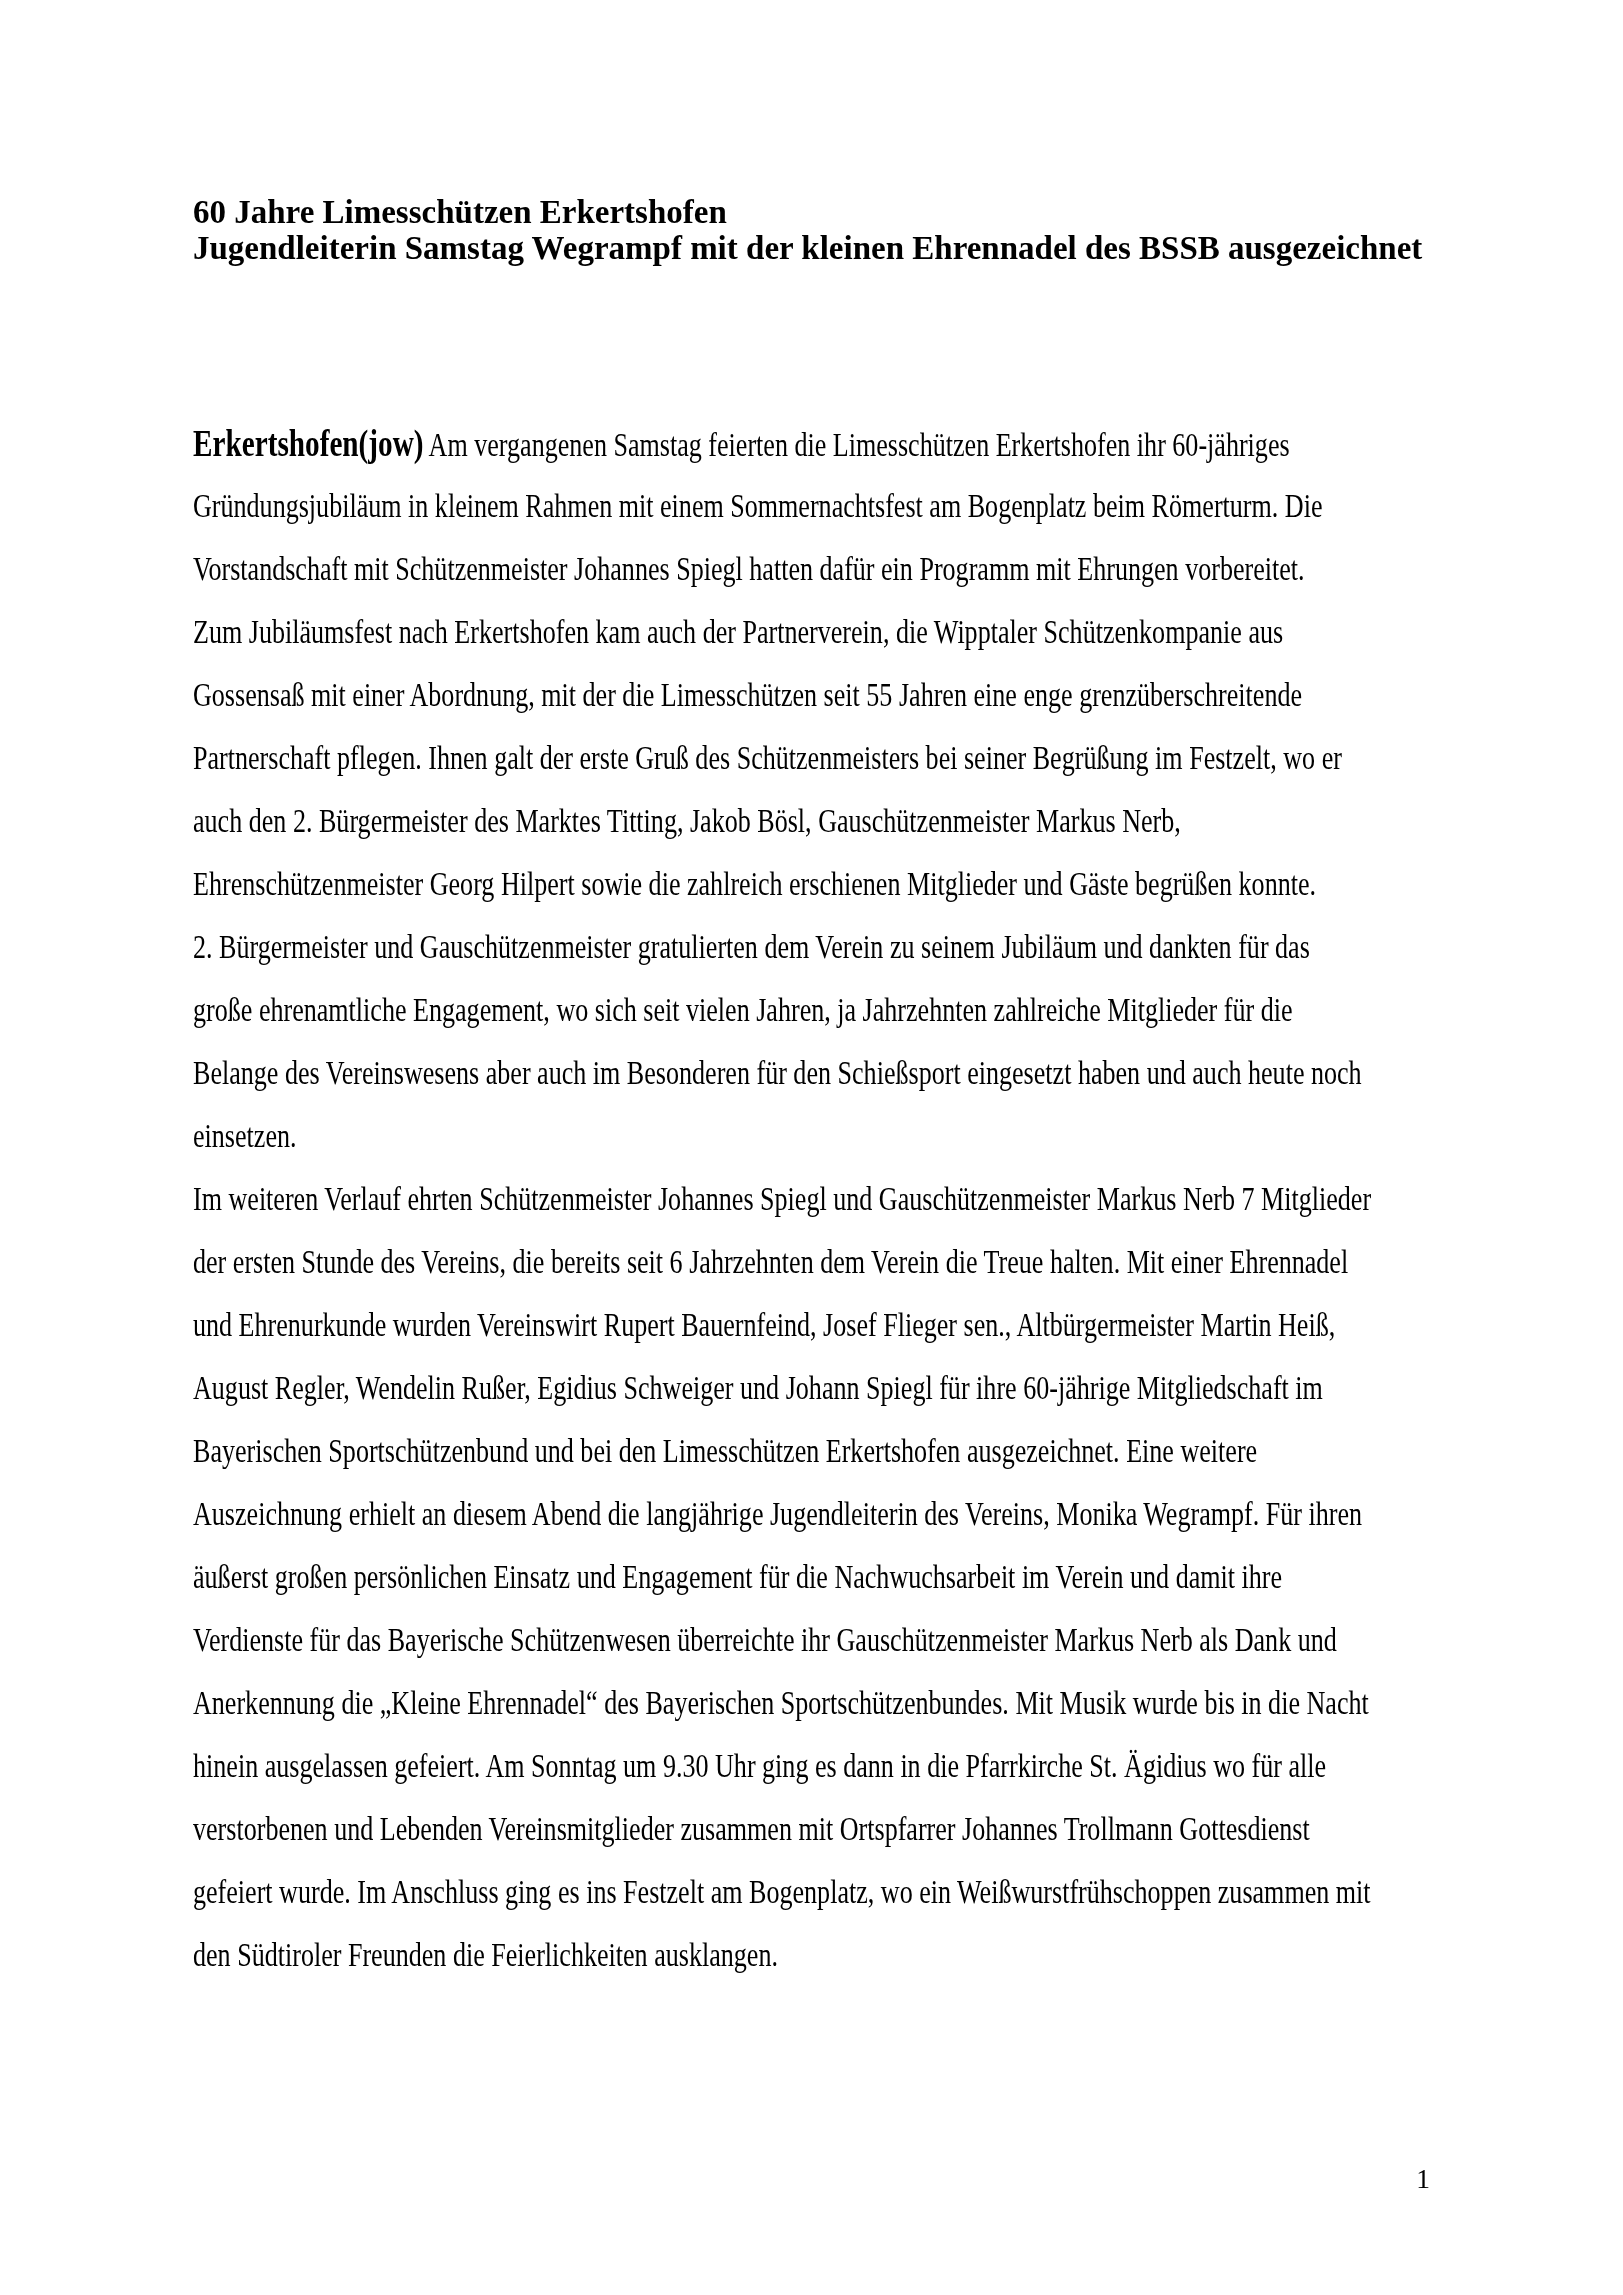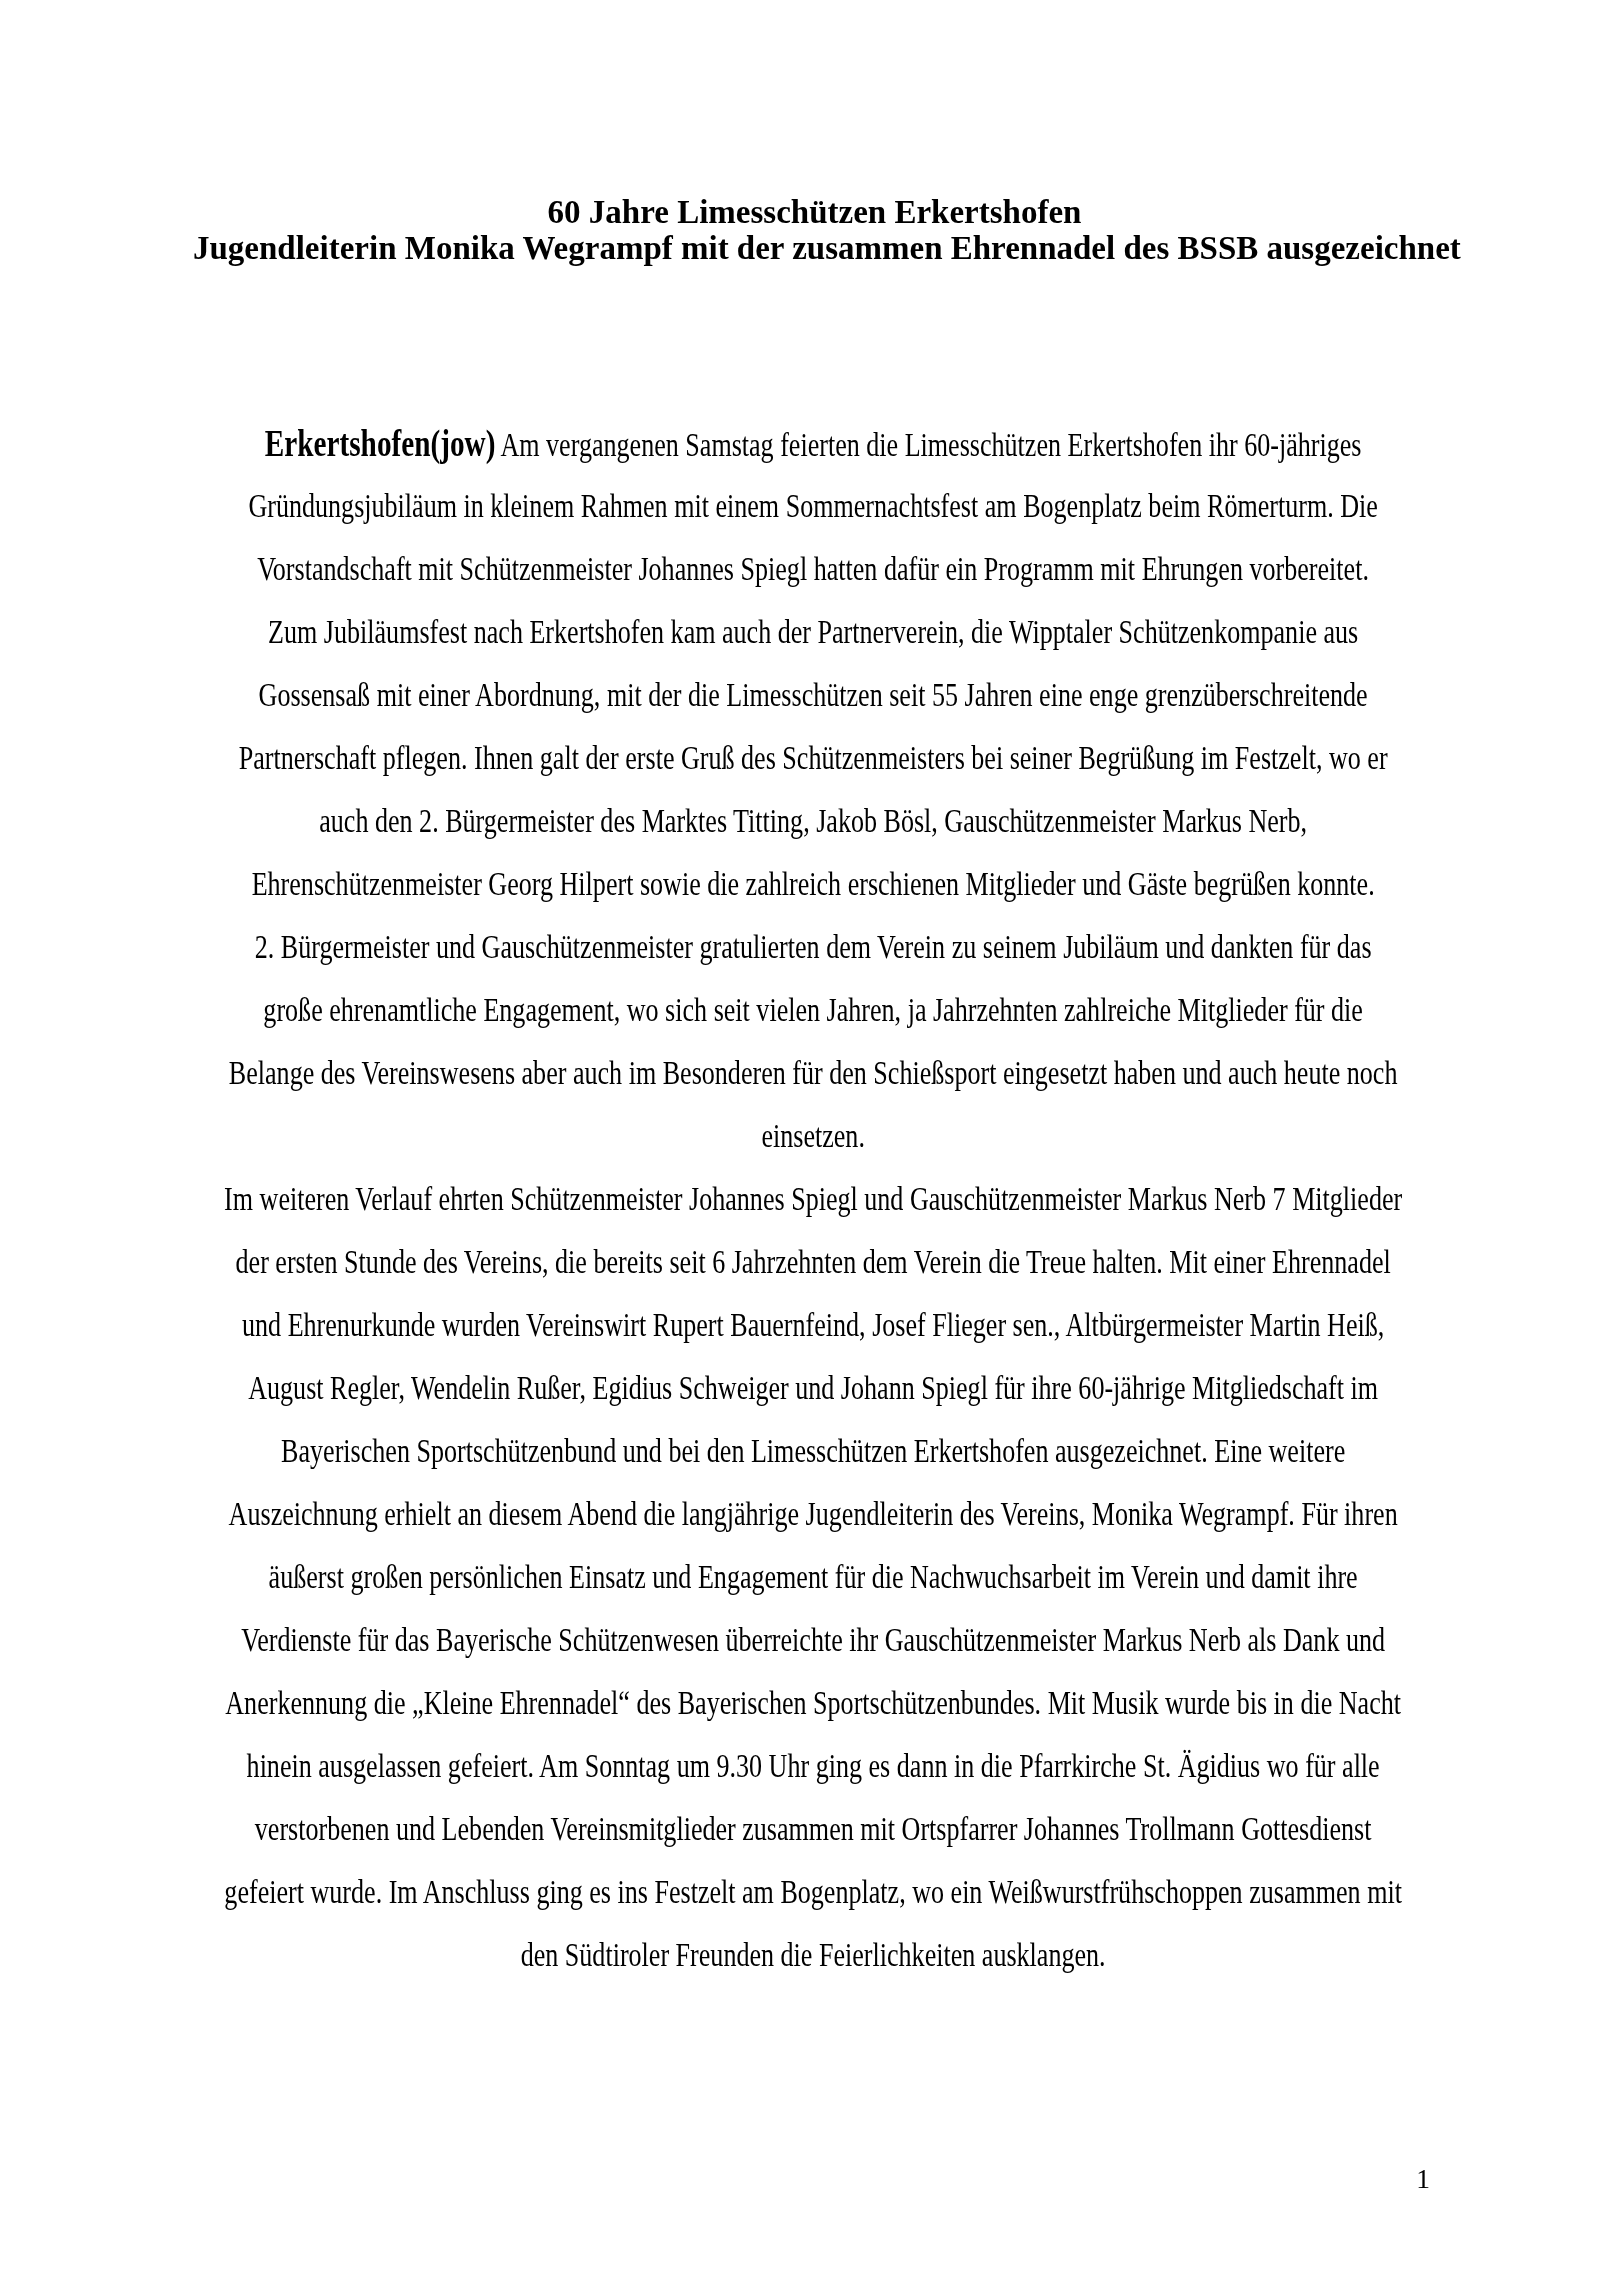--- a/index.html
+++ b/index.html
@@ -8,21 +8,20 @@
     background: #ffffff;
   }
   .page {
     position: relative;
     width: 1623px;
     height: 2295px;
     background: #ffffff;
     color: #000000;
     font-family: "Liberation Serif", "DejaVu Serif", serif;
     overflow: hidden;
-    text-align: center;
   }
   .title-block {
     position: absolute;
     left: 193px;
     top: 194px;
     width: 1243px;
     font-size: 33px;
     font-weight: bold;
     line-height: 36px;
     white-space: nowrap;
@@ -53,21 +52,21 @@
     line-height: 31px;
   }
 </style>
 </head>
 <body>
 
 <div class="page">
 
   <div class="title-block">
     <div class="title-line">60 Jahre Limesschützen Erkertshofen</div>
-    <div class="title-line">Jugendleiterin Monika Wegrampf mit der zusammen Ehrennadel des BSSB ausgezeichnet</div>
+    <div class="title-line">Jugendleiterin Samstag Wegrampf mit der kleinen Ehrennadel des BSSB ausgezeichnet</div>
   </div>
 
   <div class="body-block">
     <div class="body-line"><span class="lead-bold">Erkertshofen(jow)</span><span> Am vergangenen Samstag feierten die Limesschützen Erkertshofen ihr 60-jähriges</span></div>
     <div class="body-line">Gründungsjubiläum in kleinem Rahmen mit einem Sommernachtsfest am Bogenplatz beim Römerturm. Die</div>
     <div class="body-line">Vorstandschaft mit Schützenmeister Johannes Spiegl hatten dafür ein Programm mit Ehrungen vorbereitet.</div>
     <div class="body-line">Zum Jubiläumsfest nach Erkertshofen kam auch der Partnerverein, die Wipptaler Schützenkompanie aus</div>
     <div class="body-line">Gossensaß mit einer Abordnung, mit der die Limesschützen seit 55 Jahren eine enge grenzüberschreitende</div>
     <div class="body-line">Partnerschaft pflegen. Ihnen galt der erste Gruß des Schützenmeisters bei seiner Begrüßung im Festzelt, wo er</div>
     <div class="body-line">auch den 2. Bürgermeister des Marktes Titting, Jakob Bösl, Gauschützenmeister Markus Nerb,</div>

